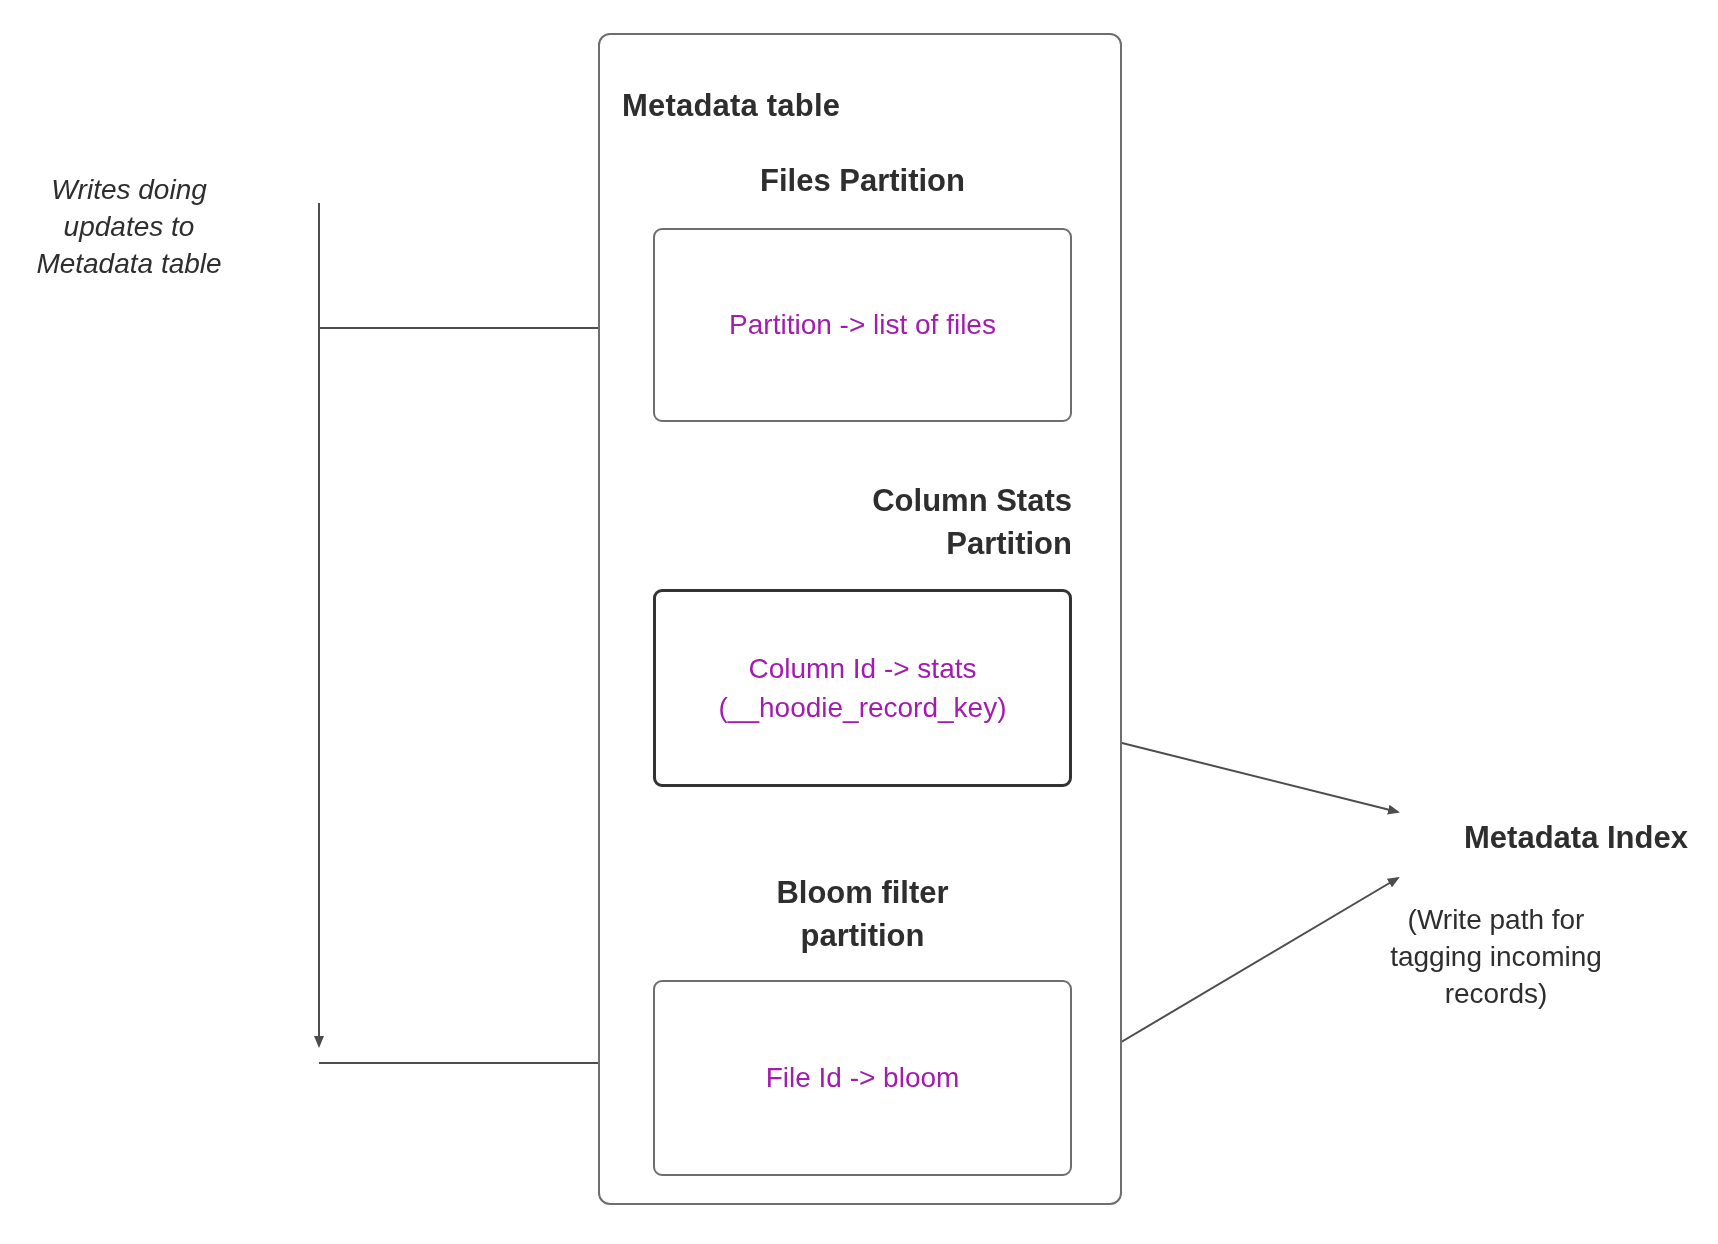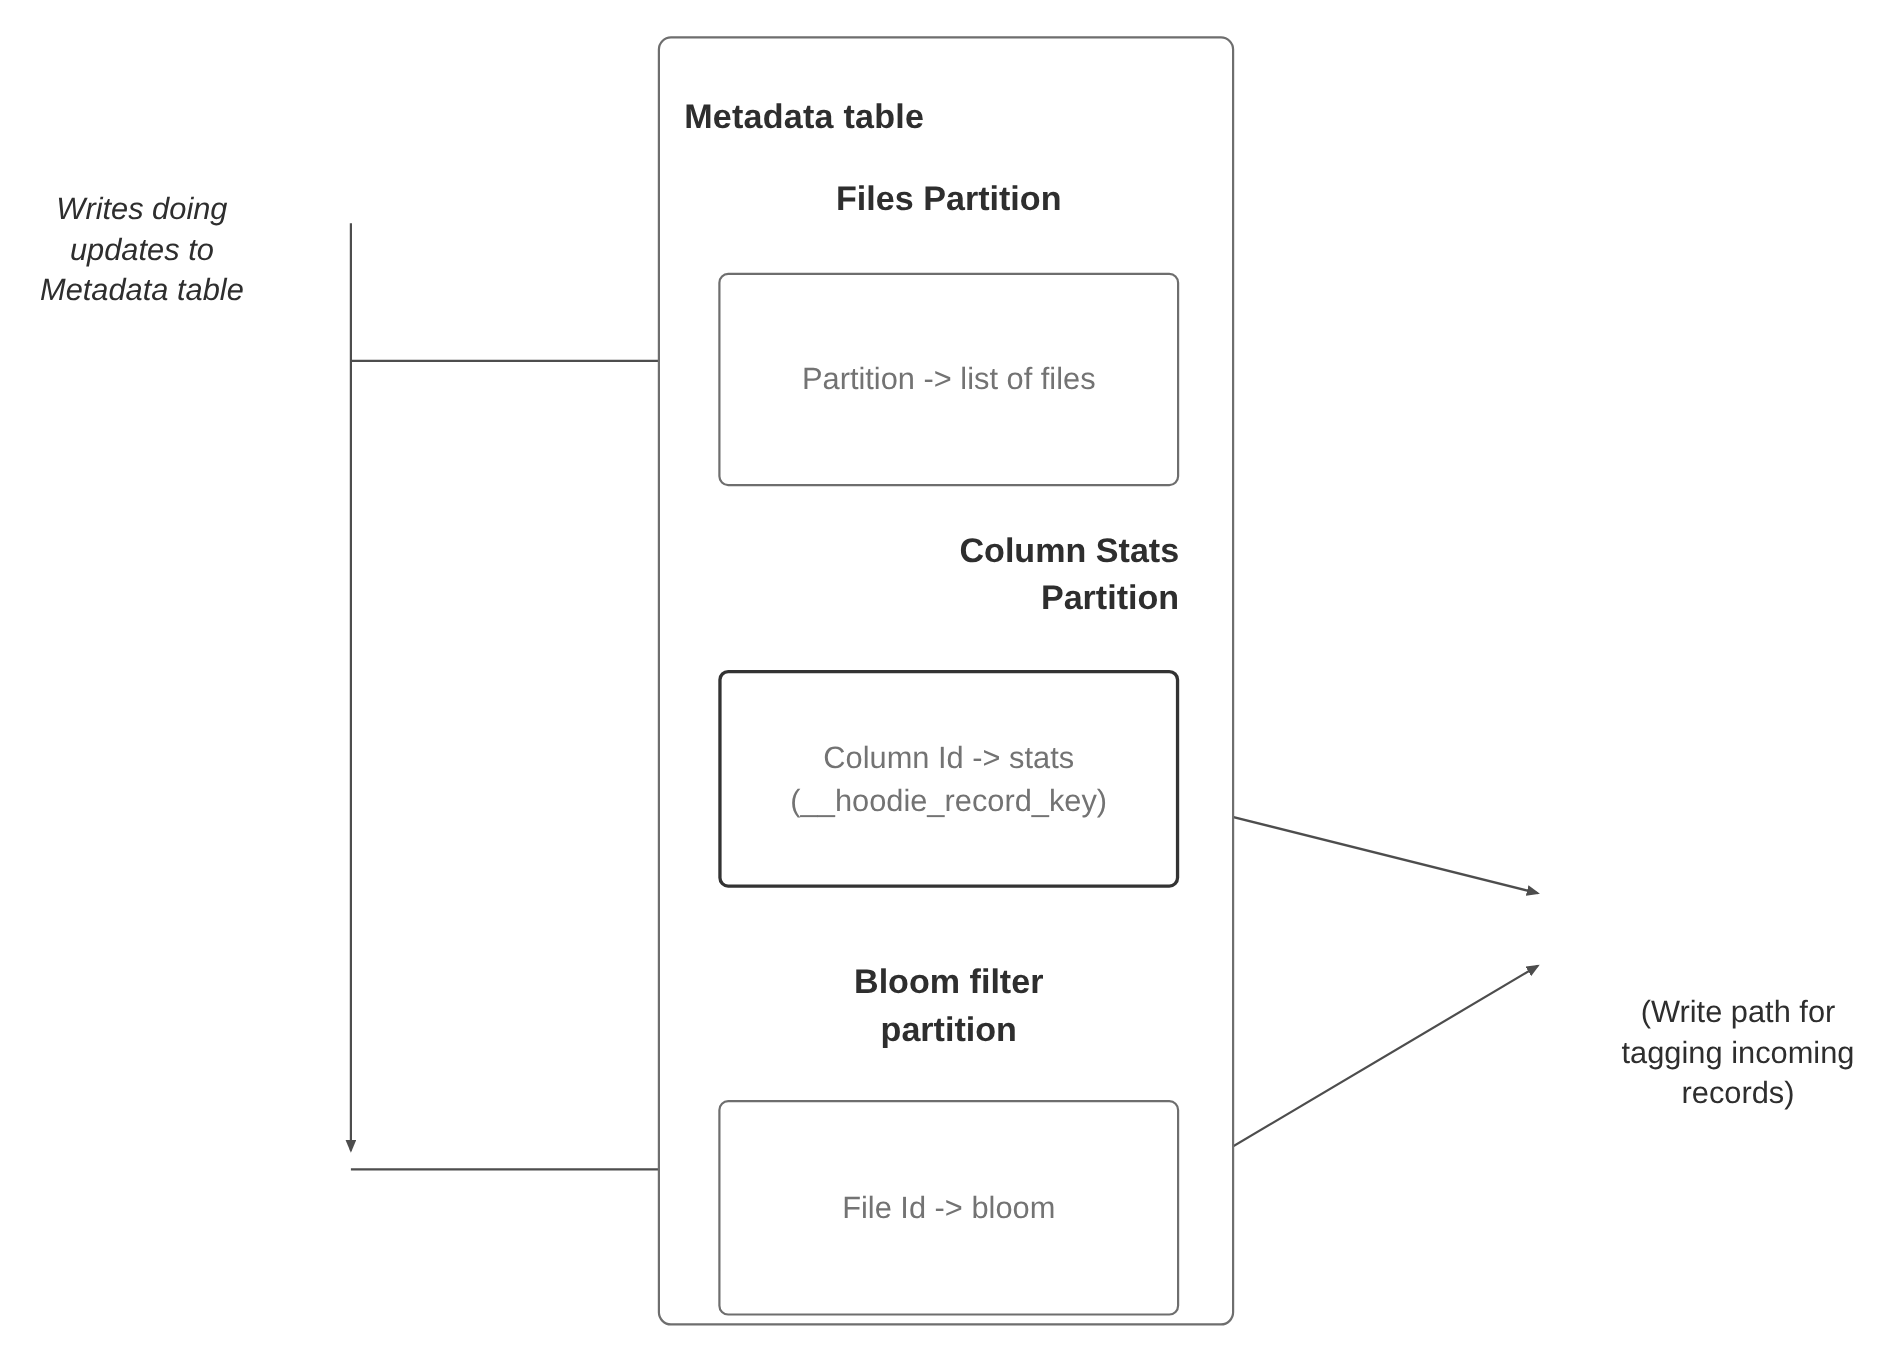--- a/index.html
+++ b/index.html
@@ -61,43 +61,42 @@
     border: 2.5px solid #6e6e6e;
     border-radius: 9px;
     background: #ffffff;
     box-sizing: border-box;
     display: flex;
     flex-direction: column;
     align-items: center;
     justify-content: center;
     font-size: 28px;
     line-height: 1.4;
-    color: #737373;
-    margin-top: 20px;
+    color: #a21caf;
   }
   #files-box { top: 228px; height: 194px; }
   #column-stats-box { top: 589px; height: 198px; border: 3px solid #333333; }
   #bloom-box { top: 980px; height: 196px; }
 
   .left-note {
     left: 18px; top: 172px;
     width: 222px;
     font-size: 28px;
     line-height: 1.32;
     font-style: italic;
   }
 
   .index-title {
     left: 1434px; top: 820px;
     width: 284px;
     font-size: 31px;
     font-weight: bold;
   }
   .index-subtitle {
-    left: 1452px; top: 902px;
+    left: 1368px; top: 902px;
     width: 256px;
     font-size: 28px;
     line-height: 1.32;
   }
 </style>
 </head>
 <body>
 
 <div id="canvas">
 
@@ -141,18 +140,19 @@
     <span>(__hoodie_record_key)</span>
   </div>
 
   <div class="abs section-heading center pre" id="bloom-heading">Bloom filter
 partition</div>
 
   <div class="abs inner-box" id="bloom-box">
     <span>File Id -&gt; bloom</span>
   </div>
 
+  <div class="abs index-title center">Metadata Index</div>
 
   <div class="abs index-subtitle center pre">(Write path for
 tagging incoming
 records)</div>
 
 </div>
 
 </body></html>

